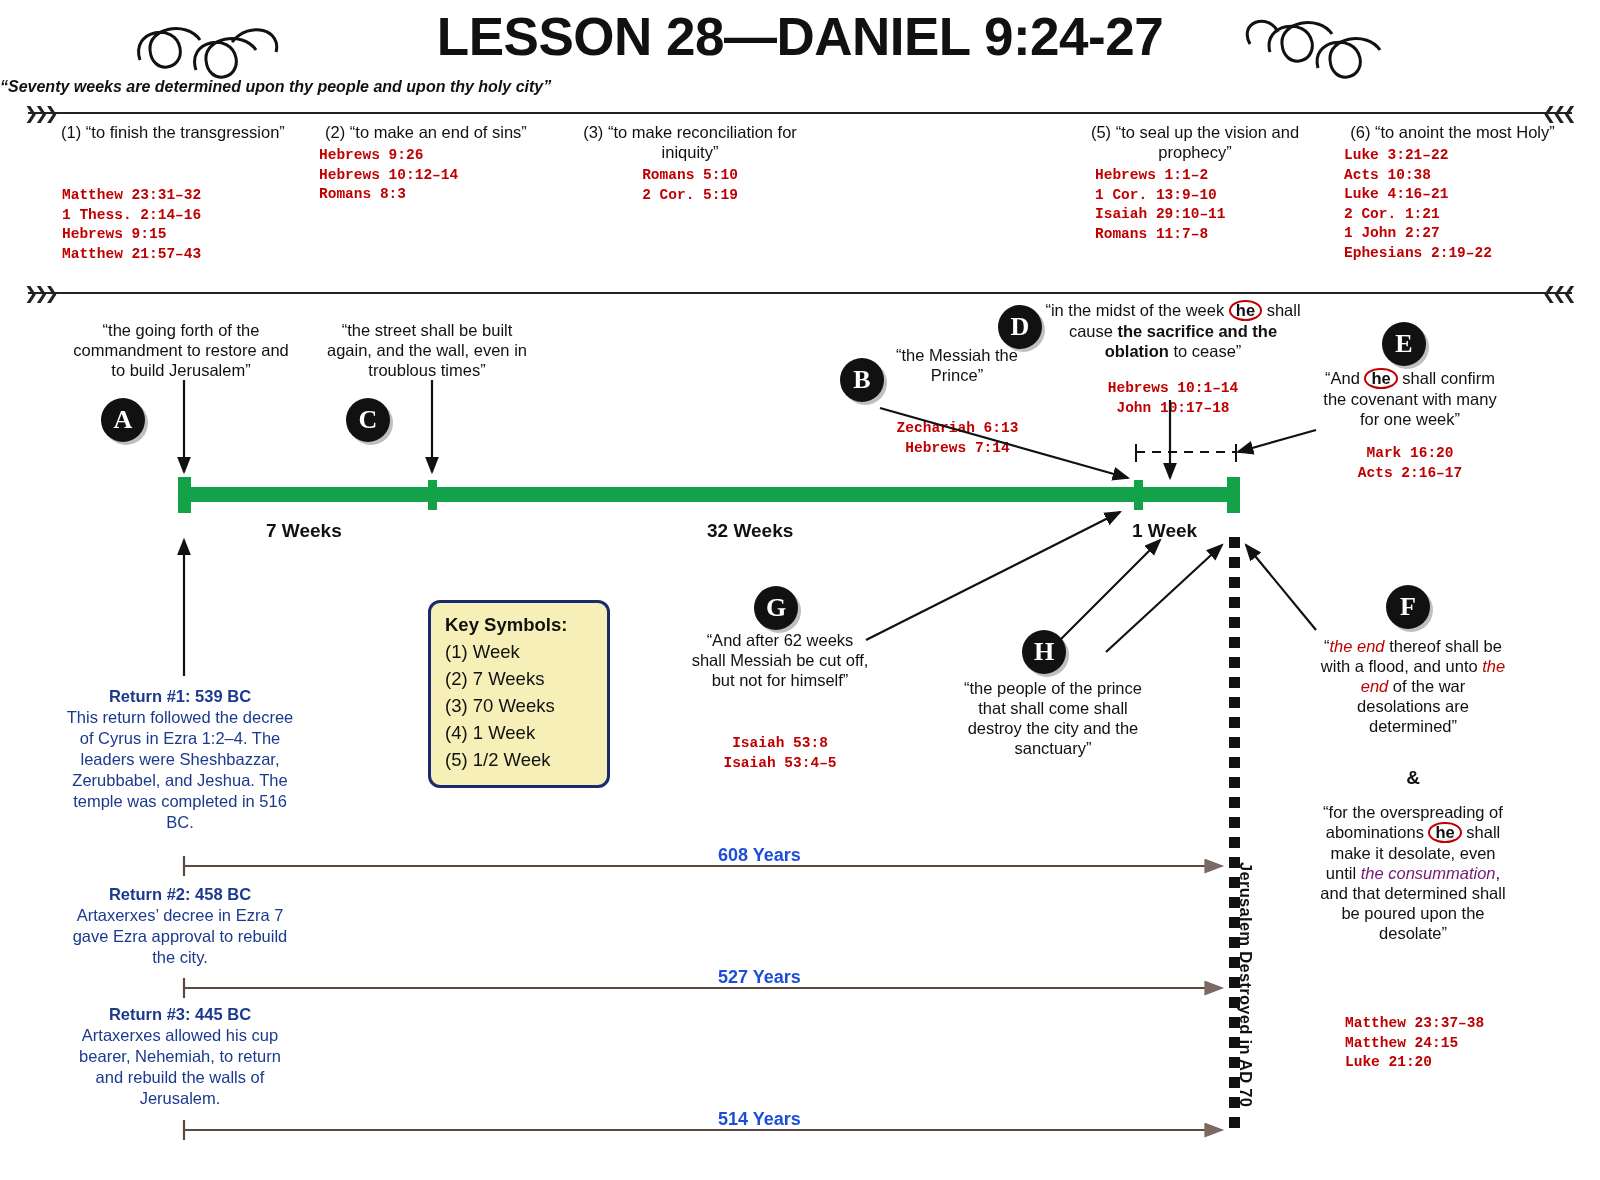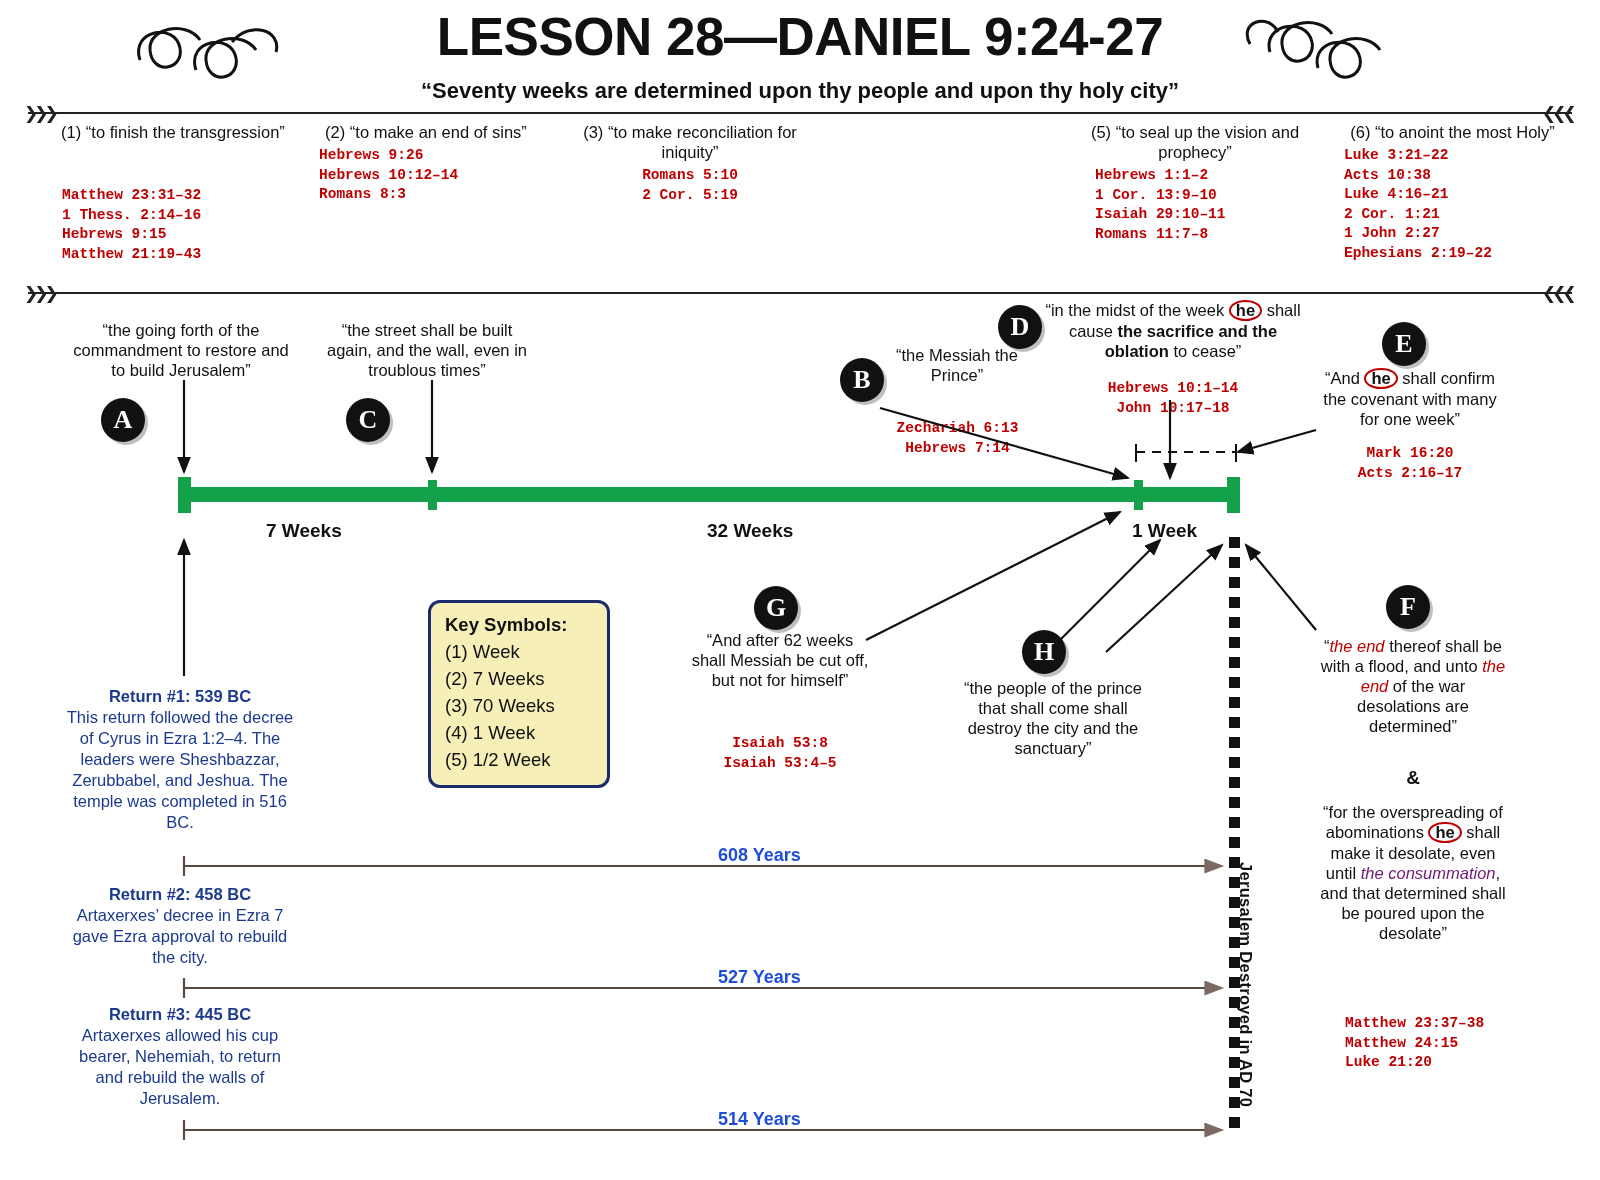--- a/index.html
+++ b/index.html
@@ -17,23 +17,24 @@
   
   #title {
     left:0; right:0; top:6px;
     text-align:center;
     font-size:53px;
     font-weight:bold;
     letter-spacing:-0.5px;
   }
   #subtitle {
     left:0; right:0; top:78px;
-    text-align:center;
-    font-size:22px;
+    text-align:left;
+    font-size:16px;
     font-weight:bold;
+    font-style:italic;
   }
 
   
   .rule { position:absolute; height:0; border-top:2px solid #222; }
   .chev { position:absolute; font-size:17px; color:#222; letter-spacing:-4px; }
 
   
   .purpose { position:absolute; top:122px; }
   .purpose .hdr {
     font-size:16.5px; line-height:20px; text-align:center; color:#111;
@@ -119,21 +120,21 @@
 <div class="rule" style="left:28px; top:112px; width:1544px;"></div>
 <div class="chev" style="left:24px; top:103px;">❯❯❯</div>
 <div class="chev" style="left:1542px; top:103px;">❮❮❮</div>
 
 <div class="purpose" style="left:48px; width:250px;">
   <div class="hdr">(1) “to finish the transgression”</div>
   <div class="refs" style="padding-left:14px;margin-top:44px;">
     <div>Matthew 23:31–32</div>
     <div>1 Thess. 2:14–16</div>
     <div>Hebrews 9:15</div>
-    <div>Matthew 21:19–43</div>
+    <div>Matthew 21:57–43</div>
   </div>
 </div>
 
 <div class="purpose" style="left:305px; width:242px;">
   <div class="hdr">(2) “to make an end of sins”</div>
   <div class="refs" style="padding-left:14px;">
     <div>Hebrews 9:26</div>
     <div>Hebrews 10:12–14</div>
     <div>Romans 8:3</div>
   </div>

